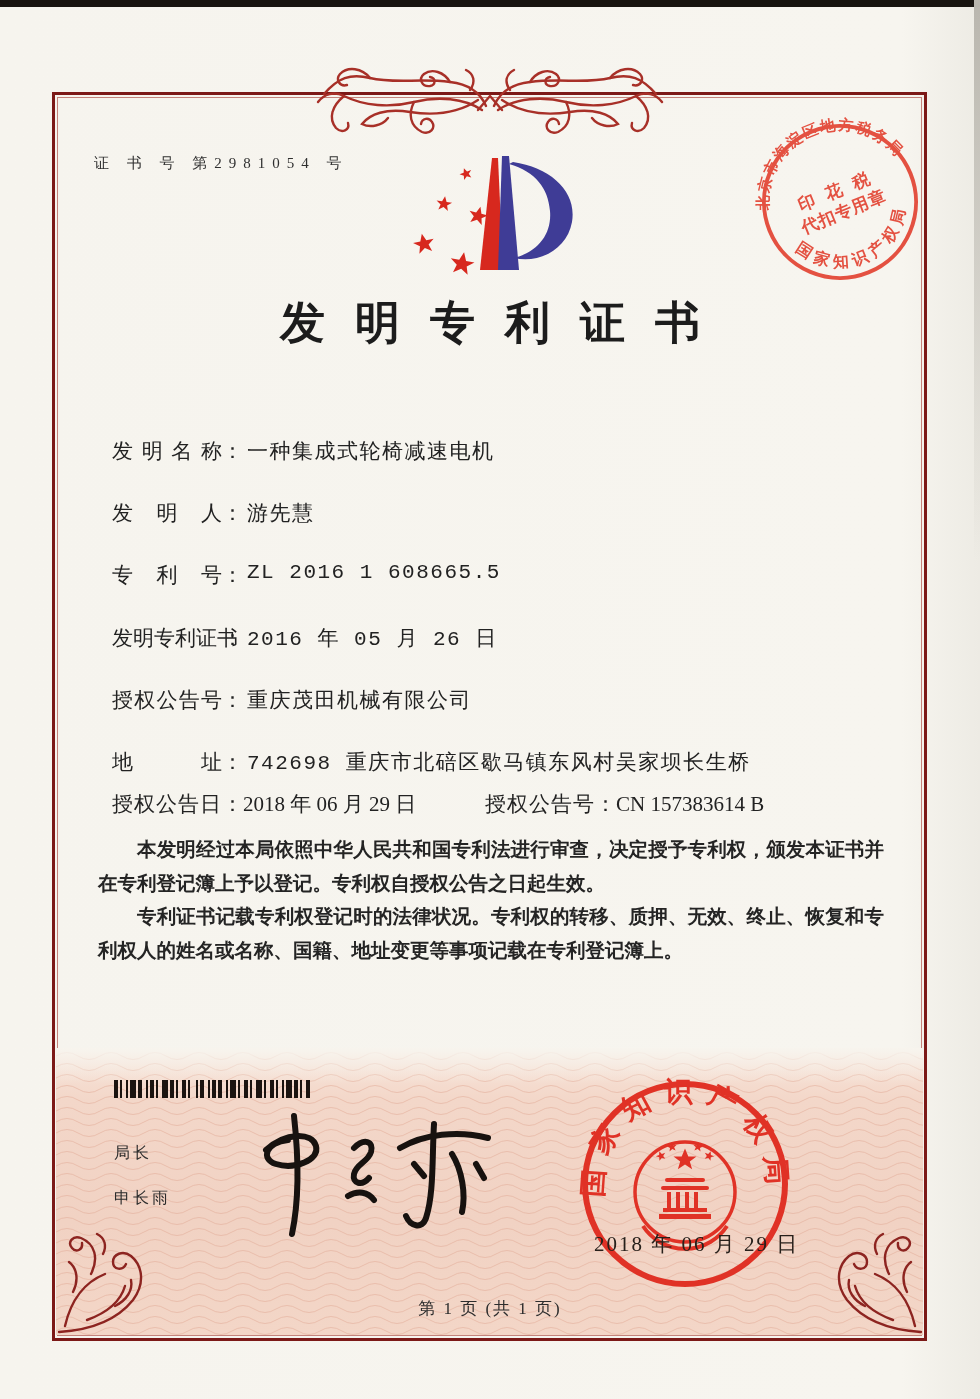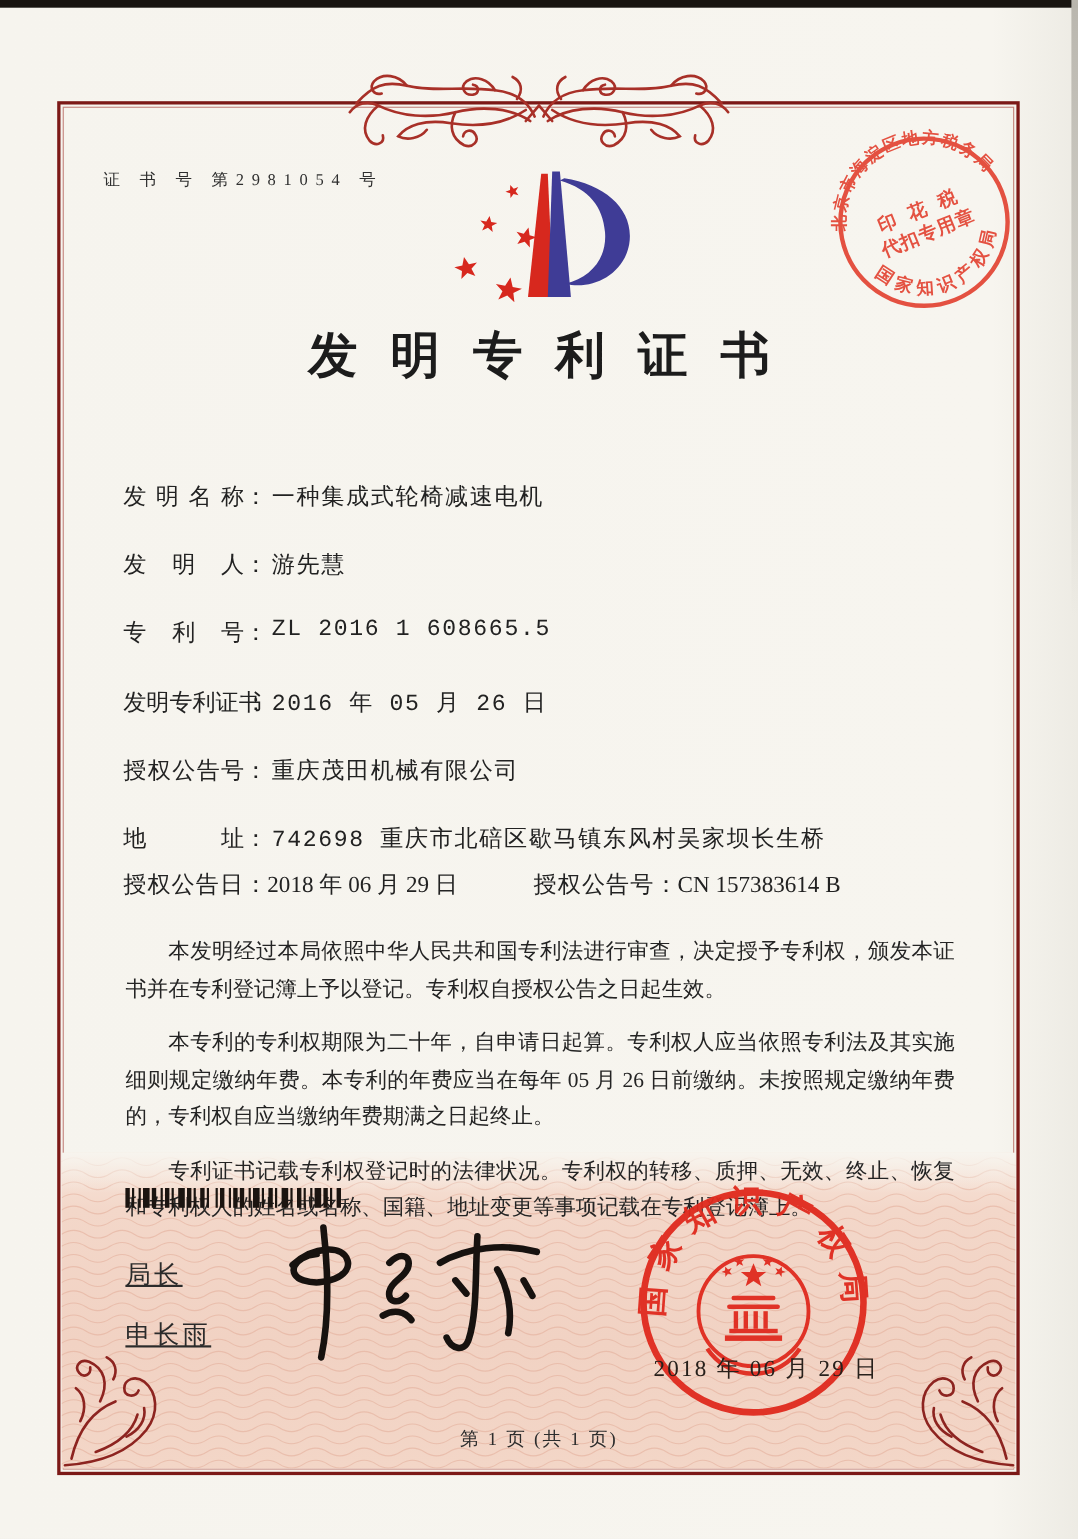--- a/index.html
+++ b/index.html
@@ -30,33 +30,33 @@
   .flabel{display:inline-block;width:110px;text-align:justify;text-align-last:justify;vertical-align:top;}
   .fcolon{display:inline-block;vertical-align:top;}
   .fvalue{display:inline-block;vertical-align:top;letter-spacing:1.5px;margin-left:4px;}
   .r0{top:437px}.r1{top:499px}.r2{top:561px}.r3{top:624px}.r4{top:686px}.r5{top:748px}
   .grant-row{position:absolute;left:112px;top:790px;font-size:21px;white-space:nowrap;color:#222;}
   .grant-no{position:absolute;left:373px;top:0;white-space:nowrap;}
   .glabel{letter-spacing:1px;}
 
   .paras{position:absolute;left:98px;top:833px;width:786px;font-size:19.5px;line-height:33.5px;
          text-align:justify;color:#242424;}
-  .paras p{margin:16px;text-indent:2em;}
+  .paras p{margin:0;text-indent:2em;font-weight:bold;}
 
   .pink-band{position:absolute;left:56px;top:1048px;width:867px;height:287px;
              background:linear-gradient(180deg,#f8e6db 0,#f3d7c9 18%,#f1d2c3 60%,#f3d6c7 100%);}
   .pink-band .fade{position:absolute;left:0;top:0;width:100%;height:36px;
                    background:linear-gradient(180deg,rgba(247,245,239,.95),rgba(247,245,239,0));}
   .pink-band svg{position:absolute;left:0;top:0;}
 
   .barcode{position:absolute;left:114px;top:1080px;height:18px;}
   .barcode b{position:absolute;top:0;bottom:0;background:#1b1410;}
 
   .sig-block{position:absolute;left:114px;top:1143px;font-family:"Liberation Sans","DejaVu Sans",sans-serif;
-             font-size:23px;color:#2b2b2b;letter-spacing:3px;text-decoration:underline;}
+             font-size:16px;color:#2b2b2b;letter-spacing:3px;}
   .sig-name{margin-top:24px;}
   .signature{position:absolute;left:248px;top:1108px;width:270px;height:140px;}
 
   .seal{position:absolute;left:577px;top:1076px;width:216px;height:216px;opacity:.95;}
   .seal-date{position:absolute;left:594px;top:1230px;font-size:21px;letter-spacing:2px;color:#27201b;white-space:nowrap;}
 
   .footer{position:absolute;left:0;top:1297px;width:100%;text-align:center;font-size:17px;letter-spacing:2px;color:#2d2d2d;}
 </style>
 </head>
 <body>
@@ -212,21 +212,20 @@
 
   <div class="grant-row">
     <span class="glabel">授权公告日</span><span>：</span><span>2018 年 06 月 29 日</span>
     <span class="grant-no">
       <span class="glabel">授权公告号</span><span>：</span><span>CN 157383614 B</span>
     </span>
   </div>
 
   <div class="paras">
     <p>本发明经过本局依照中华人民共和国专利法进行审查，决定授予专利权，颁发本证书并在专利登记簿上予以登记。专利权自授权公告之日起生效。</p>
-    <p>本专利的专利权期限为二十年，自申请日起算。专利权人应当依照专利法及其实施细则规定缴纳年费。本专利的年费应当在每年 05 月 26 日前缴纳。未按照规定缴纳年费的，专利权自应当缴纳年费期满之日起终止。</p>
     <p>专利证书记载专利权登记时的法律状况。专利权的转移、质押、无效、终止、恢复和专利权人的姓名或名称、国籍、地址变更等事项记载在专利登记簿上。</p>
   </div>
 
   <div class="barcode" style="width: 198px;">
       <b style="left:0px;width:4px"></b>
       <b style="left:6px;width:2px"></b>
       <b style="left:12px;width:2px"></b>
       <b style="left:16px;width:6px"></b>
       <b style="left:24px;width:4px"></b>
       <b style="left:32px;width:2px"></b>

